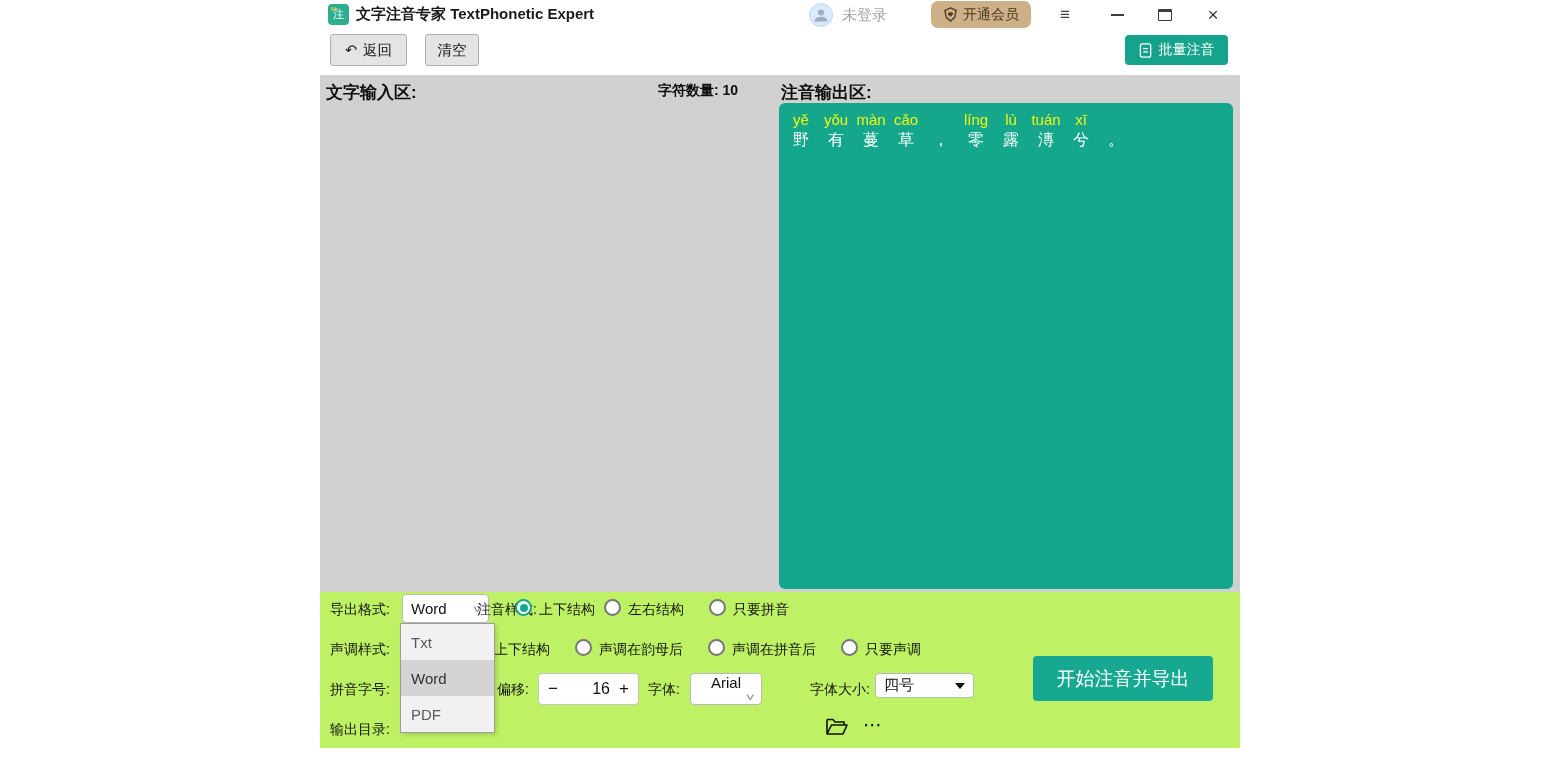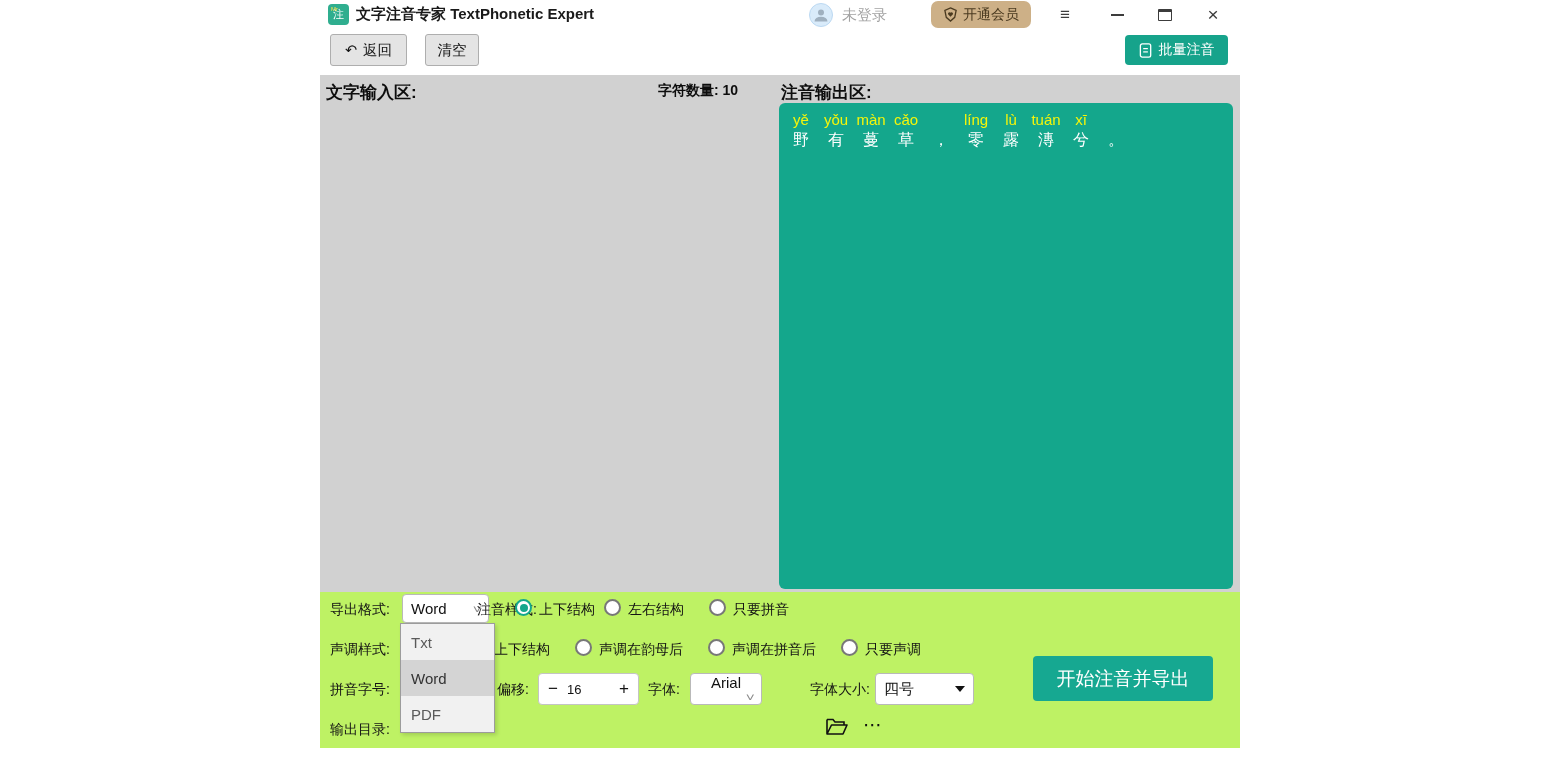--- a/index.html
+++ b/index.html
@@ -68,23 +68,23 @@
   .export-select { left:82px; top:2px; width:87px; height:29px; }
   .radio { position:absolute; width:17px; height:17px; border-radius:50%; border:2px solid #787878;
     background:#fff; cursor:pointer; }
   .radio.sel { border-color:#14a78c; }
   .radio.sel::after { content:""; position:absolute; left:2.5px; top:2.5px; width:8px; height:8px;
     border-radius:50%; background:#14a78c; }
   .rr1 { top:7px; } .rr2 { top:47px; }
   .stepper { position:absolute; left:218px; top:81px; width:101px; height:32px; background:#fff;
     border:1px solid #c4c4c4; border-radius:4px; display:flex; align-items:center; font-size:15px; }
   .stepper .st-btn { flex:0 0 28px; text-align:center; font-size:17px; cursor:pointer; color:#111; }
-  .stepper .st-val { flex:1; text-align:left; font-size:13px; color:#111; }
+  .stepper .st-val { flex:1; text-align:right; font-size:16px; color:#111; }
   .font-select { left:370px; top:81px; width:72px; height:32px;flex-direction:column; }
-  .size-select { left:555px; top:81px; width:99px; height:32px; }
+  .size-select { left:555px; top:81px; width:99px; height:25px; }
   .dir-input { position:absolute; left:83px; top:120px; width:406px; height:31px; background:#fff;
     border:1px solid #c6c6c6; border-radius:2px; font-size:14.5px;
     font-family:"Liberation Sans","DejaVu Sans",sans-serif; color:#111; padding:0; text-indent:94px; }
   .folder-btn { position:absolute; left:505px; top:123px; width:26px; height:26px; cursor:pointer; }
   .more-btn { position:absolute; left:543px; top:121px; font-size:19px; letter-spacing:2px;
     color:#111; cursor:pointer; }
   .start-btn { position:absolute; left:713px; top:64px; width:180px; height:45px; background:#16a891;
     border:none; border-radius:4px; color:#fff; font-size:19px; cursor:pointer; }
 
   

